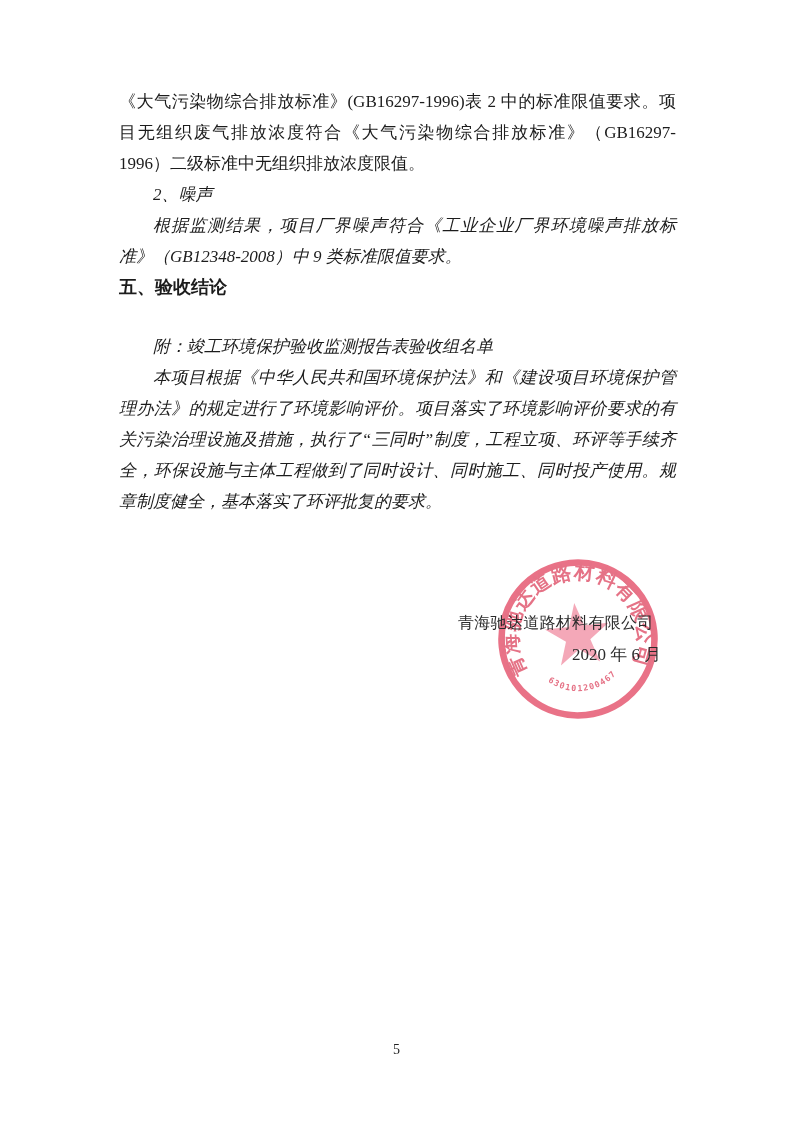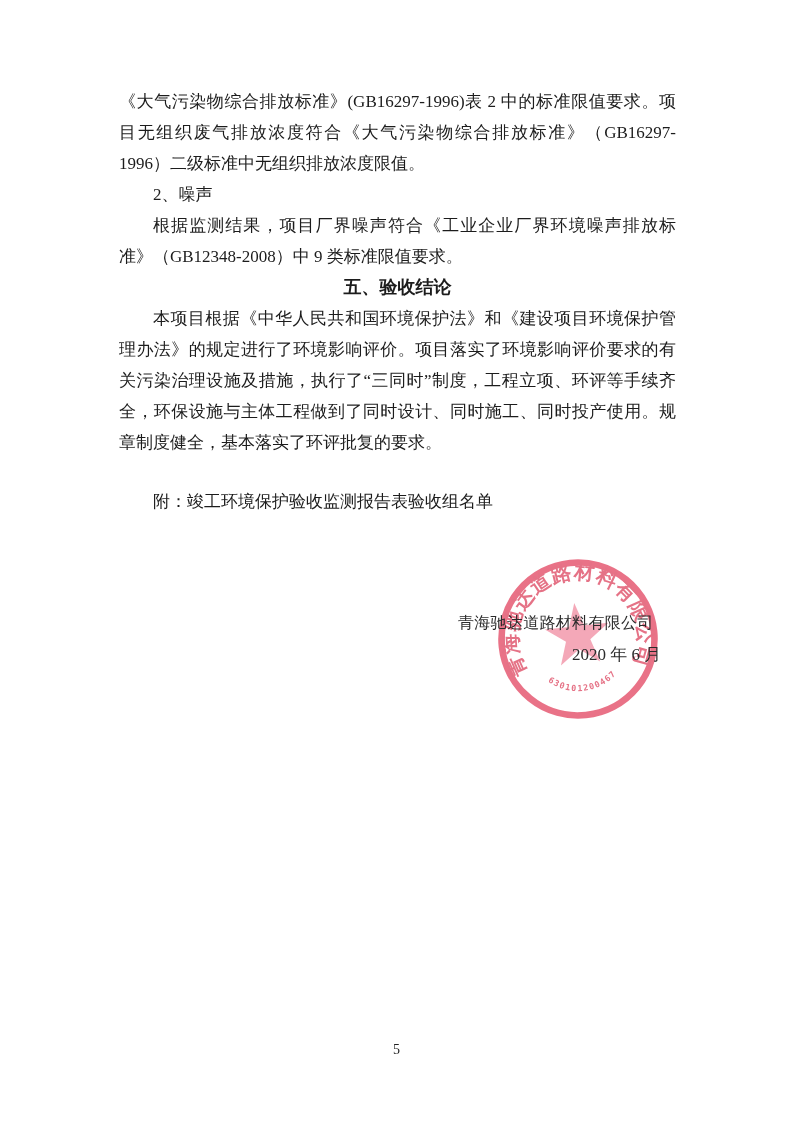--- a/index.html
+++ b/index.html
@@ -12,26 +12,26 @@
     overflow:hidden;
     padding-left:30px;
   }
   .content{
     position:absolute;
     left:119px;top:86px;width:557px;
     font-size:17px;line-height:31px;
     text-align:justify;
   }
   .content p{margin:0;}
-  .indent{text-indent:2em;}
+  .indent{text-indent:2em;font-style:italic;}
   .heading{
     margin:0;
     font-size:18px;line-height:31px;
     font-weight:bold;
-    text-align:center;
+    text-align:left;
   }
   .attachment{margin-top:28px !important;}
   .stamp{
     position:absolute;
     left:494px;top:555px;width:168px;height:168px;
     z-index:1;
   }
   .stamp svg{display:block;}
   .ring-text{
     font-family:"Liberation Sans","DejaVu Sans",sans-serif;
@@ -73,22 +73,22 @@
 </head>
 <body>
 
 <div class="page">
 
   <div class="content">
     <p>《大气污染物综合排放标准》(GB16297-1996)表 2 中的标准限值要求。项目无组织废气排放浓度符合《大气污染物综合排放标准》（GB16297-1996）二级标准中无组织排放浓度限值。</p>
     <p class="indent">2、噪声</p>
     <p class="indent">根据监测结果，项目厂界噪声符合《工业企业厂界环境噪声排放标准》（GB12348-2008）中 9 类标准限值要求。</p>
     <p class="heading">五、验收结论</p>
+    <p class="indent attachment">附：竣工环境保护验收监测报告表验收组名单</p>
     <p class="indent">本项目根据《中华人民共和国环境保护法》和《建设项目环境保护管理办法》的规定进行了环境影响评价。项目落实了环境影响评价要求的有关污染治理设施及措施，执行了“三同时”制度，工程立项、环评等手续齐全，环保设施与主体工程做到了同时设计、同时施工、同时投产使用。规章制度健全，基本落实了环评批复的要求。</p>
-    <p class="indent attachment">附：竣工环境保护验收监测报告表验收组名单</p>
   </div>
 
   <div class="stamp">
     <svg viewBox="0 0 200 200" width="168" height="168" xmlns="http://www.w3.org/2000/svg">
       <defs>
         <path id="sealTopArc" d="M 37.65 136 A 72 72 0 1 1 162.35 136" fill="none"></path>
         <path id="sealBottomArc" d="M 56.16 143.84 A 62 62 0 0 0 143.84 143.84" fill="none"></path>
       </defs>
       <g transform="rotate(-6 100 100)" opacity="0.8">
         <circle cx="100" cy="100" r="91" fill="none" stroke-width="8" stroke="#e4506a"></circle>

